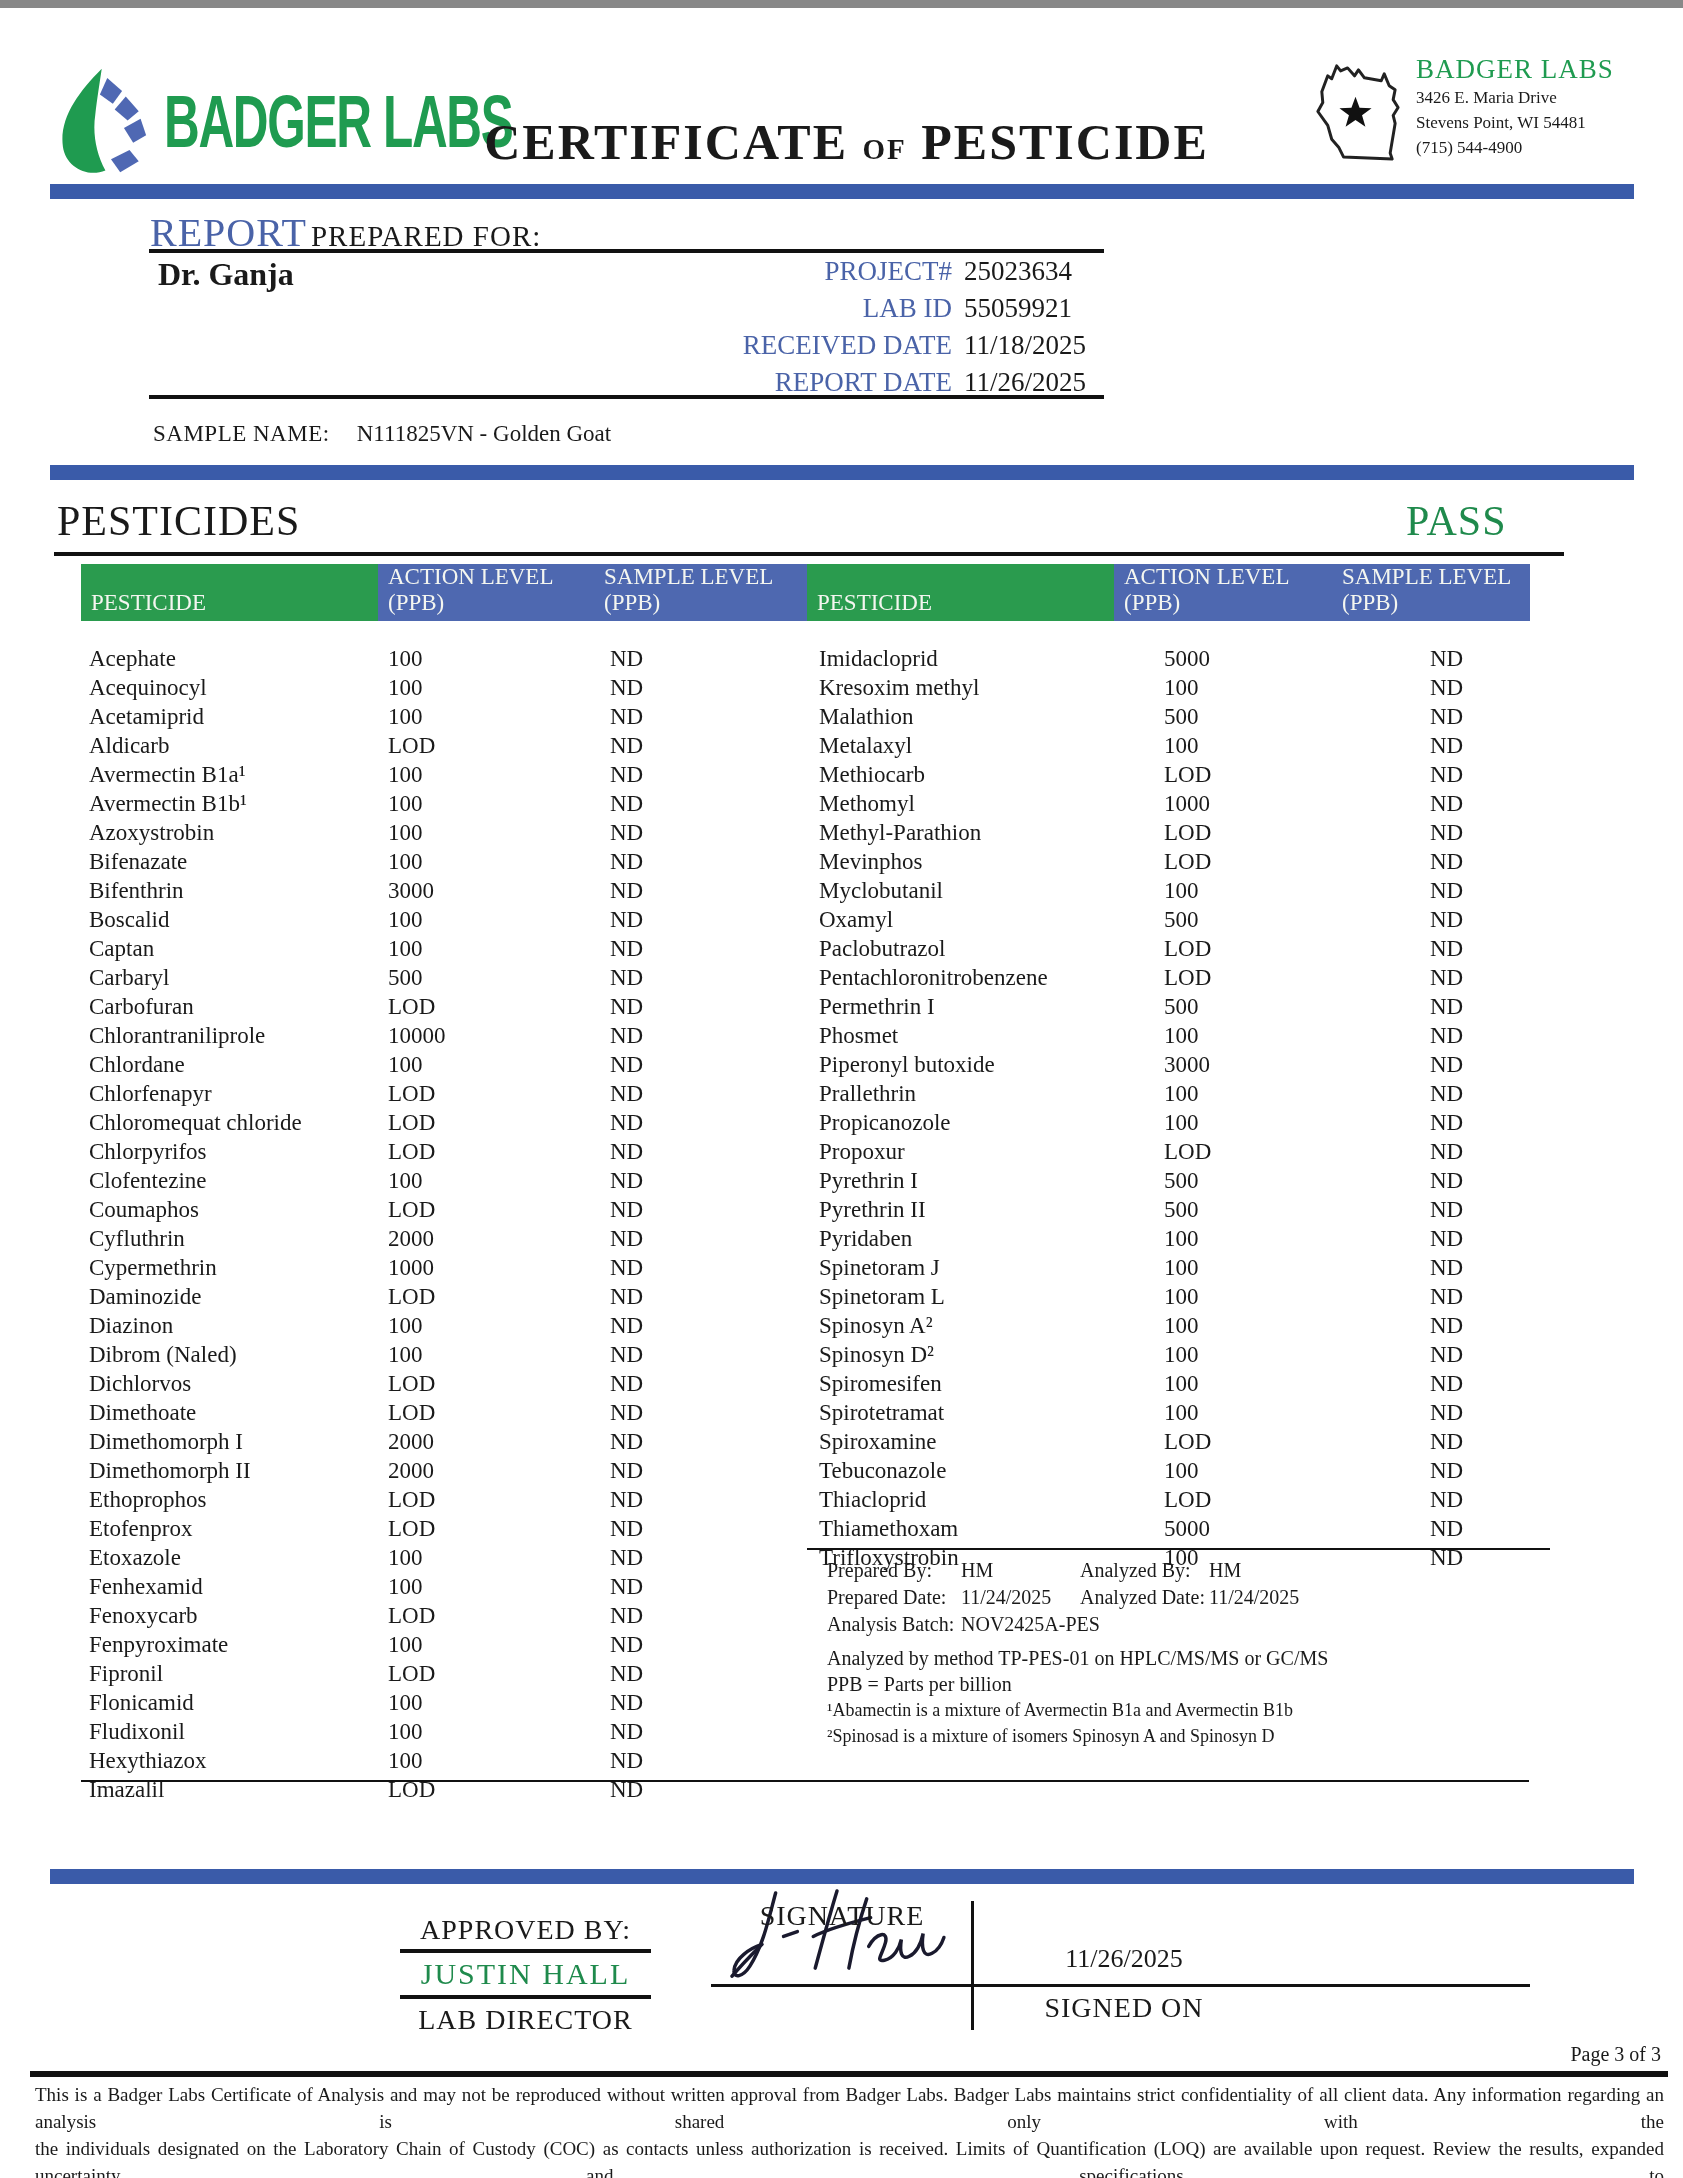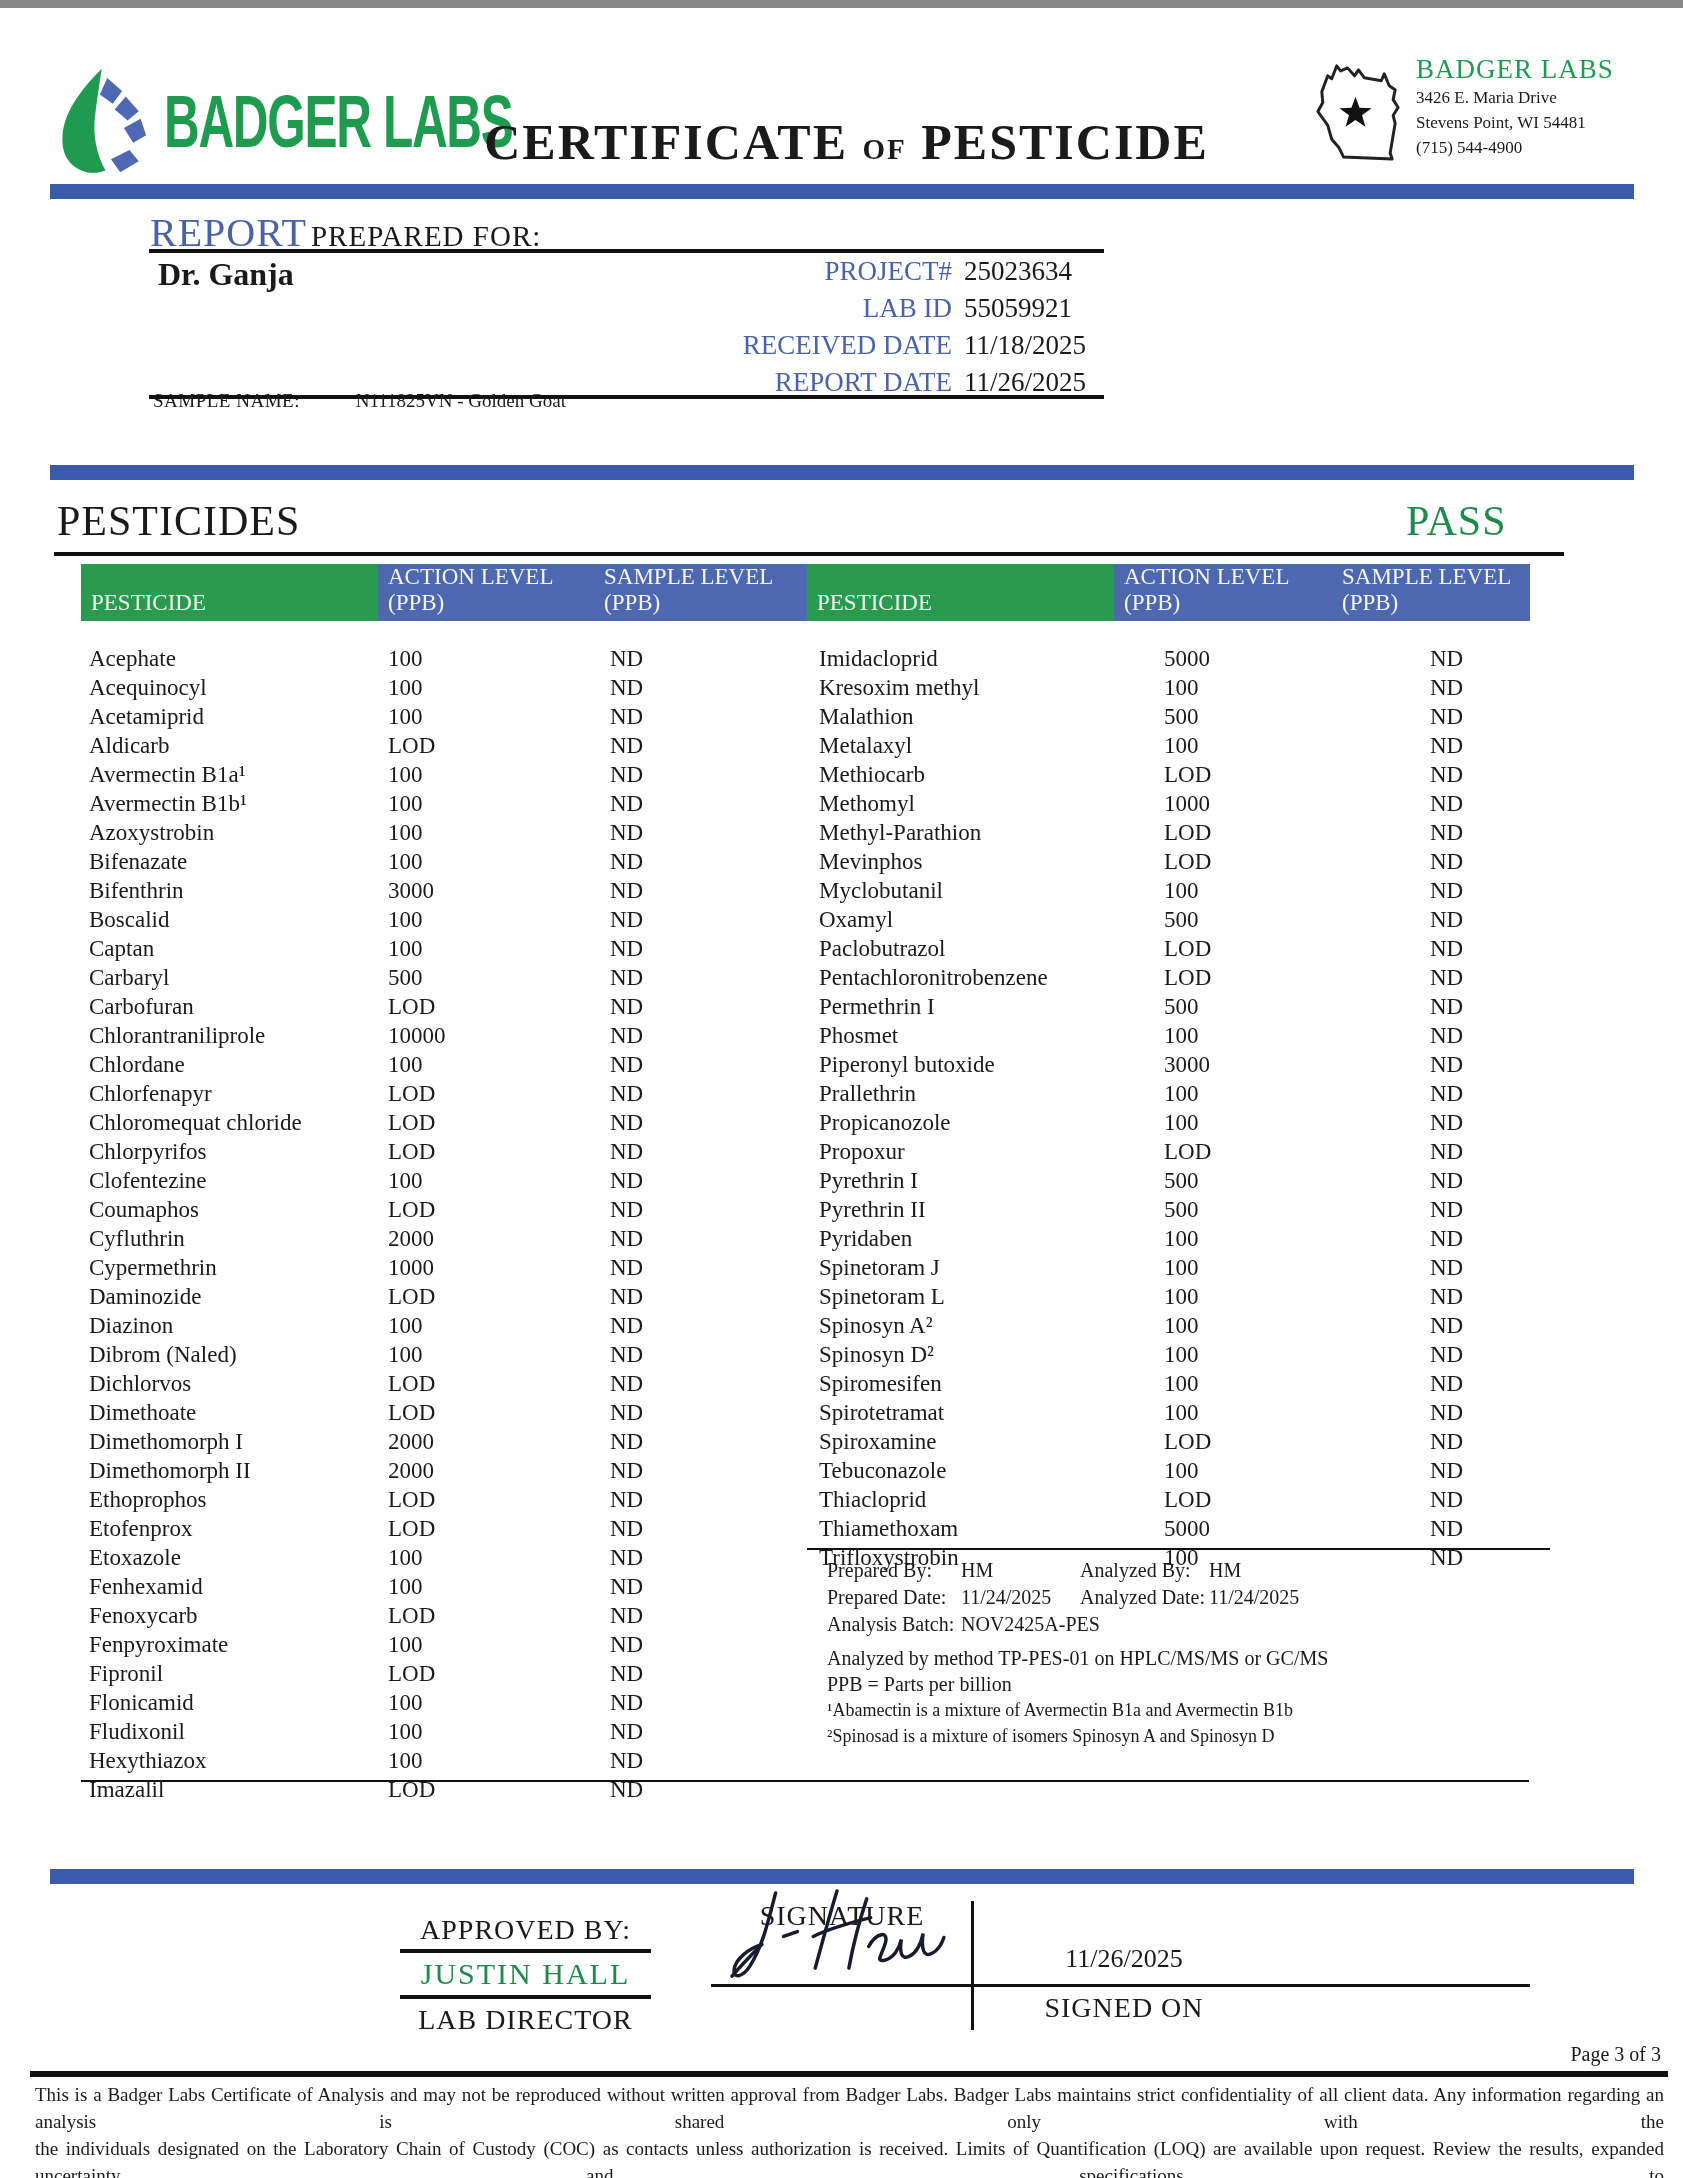--- a/index.html
+++ b/index.html
@@ -29,21 +29,21 @@
   .report-word{font-size:40px;color:var(--label_blue,#4a63a8);letter-spacing:1px;}
   .prepared-for{font-size:29px;letter-spacing:1px;}
   .rule{position:absolute;background:#111;}
   .rule-report{left:149px;top:241px;width:955px;height:4px;}
   .client-name{position:absolute;left:158px;top:248px;font-size:32px;font-weight:700;}
   .fields{position:absolute;left:554px;top:245px;width:549px;}
   .frow{display:flex;height:37px;align-items:center;}
   .flabel{flex:1;text-align:right;font-size:27px;color:var(--label_blue,#4a63a8);}
   .fvalue{width:139px;margin-left:12px;font-size:27px;text-align:left;}
   .rule-sample{left:149px;top:387px;width:955px;height:4px;}
-  .samplename{position:absolute;left:153px;top:382px;font-size:19px;}
+  .samplename{position:absolute;left:153px;top:413px;font-size:23px;}
   .samplename .sl{display:inline-block;width:198px;letter-spacing:0.5px;}
 
   
   .pest-title{position:absolute;left:57px;top:489px;font-size:42px;letter-spacing:1px;}
   .pass-badge{position:absolute;left:1406px;top:489px;width:158px;
               font-size:42px;color:var(--pass_green,#1f8a4c);letter-spacing:1px;}
   .rule-pest{left:54px;top:544px;width:1510px;height:4px;}
 
   .theader{position:absolute;left:81px;top:556px;width:1448px;height:55px;display:grid;
            grid-template-columns:297px 216px 213px 307px 218px 198px;}

